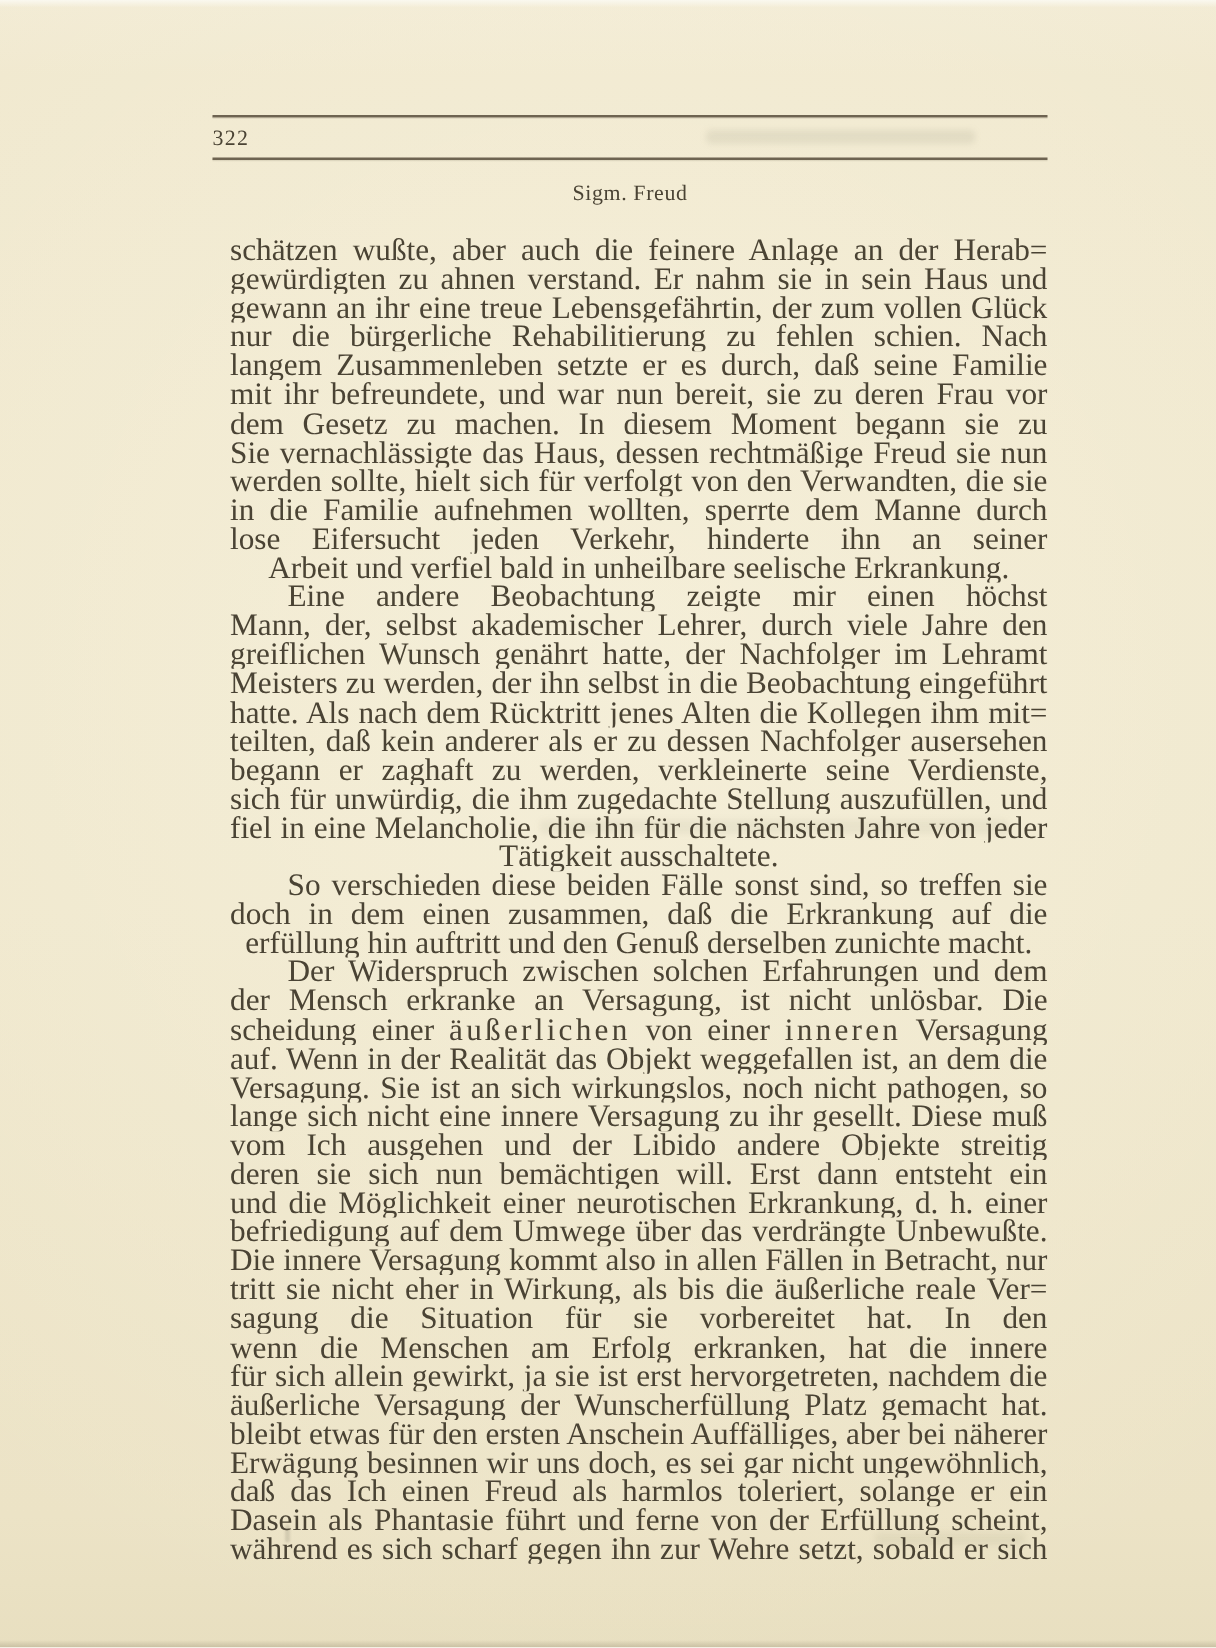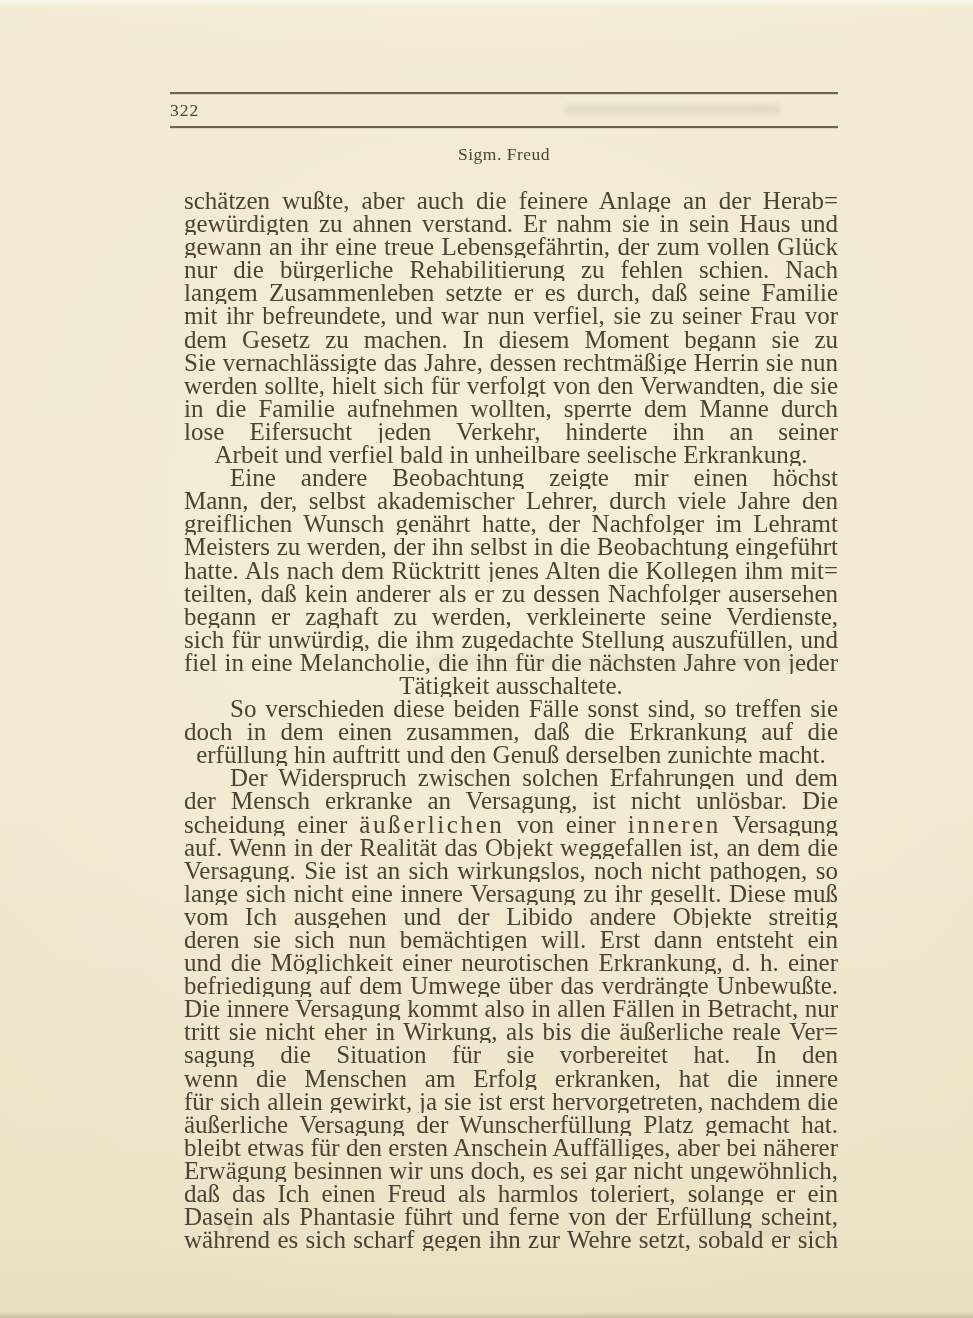--- a/index.html
+++ b/index.html
@@ -114,23 +114,23 @@
   <div class="smudge smudge-mid"></div>
   <div class="smudge smudge-bottom"></div>
   <div class="smudge speck"></div>
 
   <main class="bodytext" id="body-text">
       <div class="tline"><span>schätzen wußte, aber auch die feinere Anlage an der Herab=</span></div>
       <div class="tline"><span>gewürdigten zu ahnen verstand. Er nahm sie in sein Haus und</span></div>
       <div class="tline"><span>gewann an ihr eine treue Lebensgefährtin, der zum vollen Glück</span></div>
       <div class="tline"><span>nur die bürgerliche Rehabilitierung zu fehlen schien. Nach jahre=</span></div>
       <div class="tline"><span>langem Zusammenleben setzte er es durch, daß seine Familie sich</span></div>
-      <div class="tline"><span>mit ihr befreundete, und war nun verfiel, sie zu seiner Frau vor</span></div>
+      <div class="tline"><span>mit ihr befreundete, und war nun bereit, sie zu deren Frau vor</span></div>
       <div class="tline"><span>dem Gesetz zu machen. In diesem Moment begann sie zu versagen.</span></div>
-      <div class="tline"><span>Sie vernachlässigte das Jahre, dessen rechtmäßige Herrin sie nun</span></div>
+      <div class="tline"><span>Sie vernachlässigte das Haus, dessen rechtmäßige Freud sie nun</span></div>
       <div class="tline"><span>werden sollte, hielt sich für verfolgt von den Verwandten, die sie</span></div>
       <div class="tline"><span>in die Familie aufnehmen wollten, sperrte dem Manne durch sinn=</span></div>
       <div class="tline"><span>lose Eifersucht jeden Verkehr, hinderte ihn an seiner künstlerischen</span></div>
       <div class="tline endline"><span>Arbeit und verfiel bald in unheilbare seelische Erkrankung.</span></div>
       <div class="tline indent"><span>Eine andere Beobachtung zeigte mir einen höchst respektablen</span></div>
       <div class="tline"><span>Mann, der, selbst akademischer Lehrer, durch viele Jahre den be=</span></div>
       <div class="tline"><span>greiflichen Wunsch genährt hatte, der Nachfolger im Lehramt seines</span></div>
       <div class="tline"><span>Meisters zu werden, der ihn selbst in die Beobachtung eingeführt</span></div>
       <div class="tline"><span>hatte. Als nach dem Rücktritt jenes Alten die Kollegen ihm mit=</span></div>
       <div class="tline"><span>teilten, daß kein anderer als er zu dessen Nachfolger ausersehen sei,</span></div>

